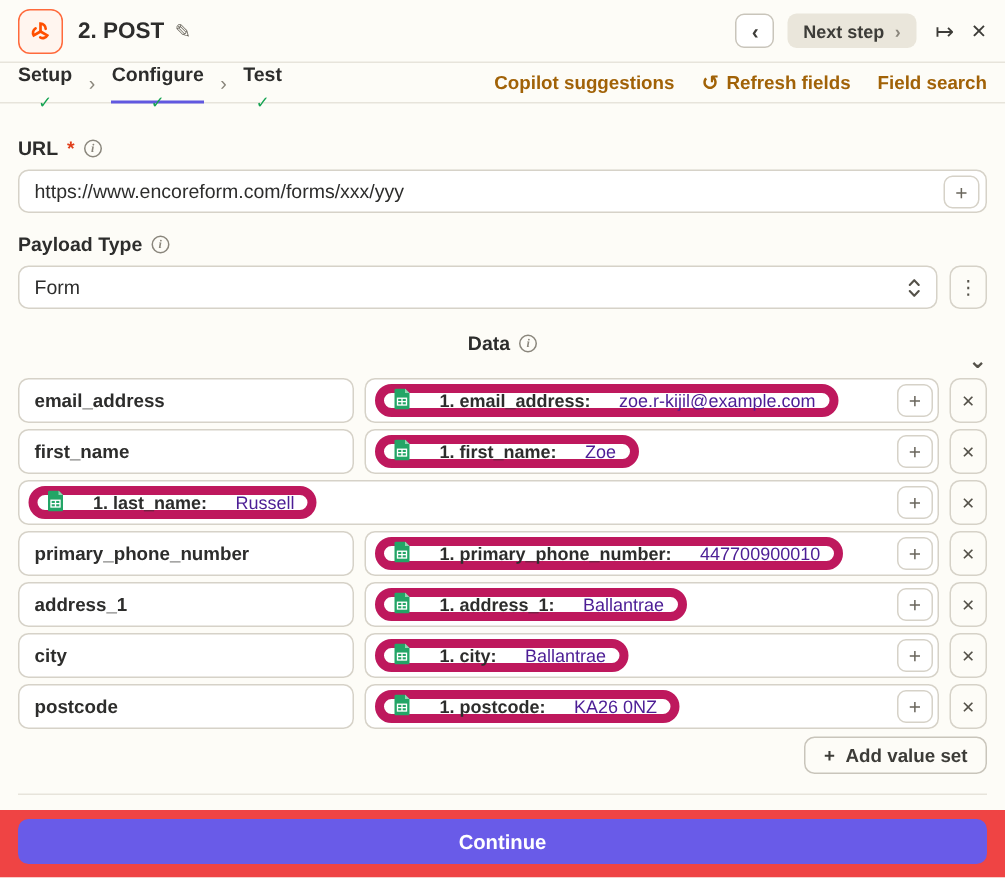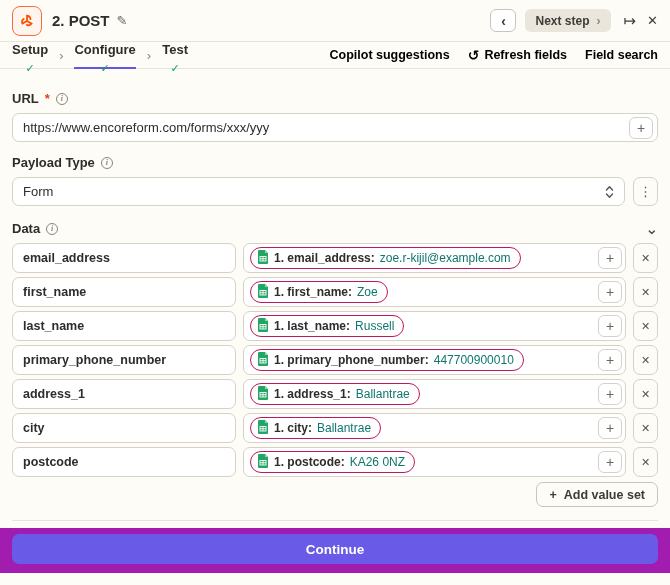--- a/index.html
+++ b/index.html
@@ -44,21 +44,21 @@
   }
   .tab {
     display: flex; align-items: center; gap: 5px; font-weight: 700; cursor: pointer;
     border-bottom: 2.5px solid transparent; margin-bottom: -1px; flex-direction: column;
   }
   .tab.active { border-bottom-color: #6158e0; }
   .tab-check { color: #15a352; font-size: 11px; font-weight: 700; }
   .tab-sep { display: flex; align-items: center; color: #8a867c; margin: 0 11px; font-size: 13px; }
   .tabs-actions { margin-left: auto; display: flex; align-items: center; gap: 18px; }
   .tabs-link {
-    color: #000000; font-weight: 700; font-size: 12.5px; cursor: pointer;
+    color: #a16207; font-weight: 700; font-size: 12.5px; cursor: pointer;
     display: flex; align-items: center; gap: 5px;
   }
   .refresh-glyph { font-size: 14px; }
   
   .content { padding: 0 12px; }
   .field-label-row { display: flex; align-items: center; gap: 6px; font-size: 13px; font-weight: 700; }
   .required-star { color: #e03e1a; font-weight: 700; }
   .info-icon {
     width: 12px; height: 12px; border: 1px solid #8a867c; border-radius: 50%;
     color: #8a867c; font-size: 8px; line-height: 1; display: inline-flex;
@@ -84,62 +84,62 @@
     font-size: 13px; cursor: pointer; gap: 36px;
   }
   .select-chevrons { margin-left: auto; display: flex; }
   .dots-btn {
     width: 25px; height: 29px; border: 1px solid #d6d2c8; border-radius: 7px;
     background: transparent; color: #55524a; font-size: 13px; cursor: pointer;
     display: flex; align-items: center; justify-content: center;
   }
   
   .data-section { margin-top: 15px; }
-  .data-header { display: flex; align-items: center; }
+  .data-header { display: flex; align-items: center; flex-direction: column; }
   .collapse-chevron { margin-left: auto; color: #55524a; font-size: 15px; font-weight: 700; cursor: pointer; line-height: 0.6; }
   .data-rows { margin-top: 7px; }
   .data-row { display: flex; gap: 7px; margin-bottom: 4px; height: 30px; }
   .key-input {
     width: 224px; flex: 0 0 auto; background: #fff; border: 1px solid #d6d2c8;
     border-radius: 7px; display: flex; align-items: center; padding: 14px 10px;
     font-size: 12.5px; font-weight: 700; cursor: text;
   }
   .value-field {
     flex: 1; background: #fff; border: 1px solid #d6d2c8; border-radius: 7px;
     display: flex; align-items: center; padding: 0 3px 0 6px; cursor: text;
   }
   .pill {
-    display: inline-flex; align-items: center; gap: 5px; height: 22px;
-    border: 1px solid #be185d; border-radius: 11px; padding: 0 9px 0 6px;
+    display: inline-flex; align-items: center; gap: 19px; height: 22px;
+    border: 6px solid #be185d; border-radius: 11px; padding: 0 9px 0 6px;
     font-size: 12px; background: #fff; cursor: pointer; white-space: nowrap;
   }
   .pill-tag { font-weight: 700; color: #2d2d2c; }
-  .pill-value { color: #0f766e; }
+  .pill-value { color: #4c1d95; }
   .value-plus-btn {
     margin-left: auto; width: 24px; height: 22px; border: 1px solid #d6d2c8;
     background: transparent; border-radius: 6px; color: #6b675e; font-size: 14px;
     display: flex; align-items: center; justify-content: center; cursor: pointer;
   }
   .remove-btn {
     width: 25px; height: 30px; flex: 0 0 auto; border: 1px solid #d6d2c8;
     border-radius: 7px; background: transparent; color: #55524a; font-size: 11px;
     display: flex; align-items: center; justify-content: center; cursor: pointer;
   }
   .add-value-row { display: flex; justify-content: flex-end; margin-top: 5px; }
   .add-value-btn {
     display: inline-flex; align-items: center; gap: 7px; height: 25px; padding: 0 12px;
     border: 1px solid #c9c5bb; border-radius: 7px; background: transparent;
     font-family: inherit; font-size: 12.5px; font-weight: 700; color: #3d3c38; cursor: pointer;
   }
   .divider { border-top: 1px solid #e7e4db; margin-top: 13px; }
   .wrap-section { margin-top: 15px; }
   
   .footer {
-    position: absolute; left: 0; right: 0; bottom: 12px; height: 45px;
-    background: #a21caf; padding: 6px 12px 0;
+    position: absolute; left: 0; right: 0; bottom: 0; height: 45px;
+    background: #ef4444; padding: 6px 12px 0;
   }
   .continue-btn {
     width: 100%; height: 30px; background: #695be8; border: none; border-radius: 7px;
     color: #fff; font-family: inherit; font-size: 13.5px; font-weight: 700; cursor: pointer;
   }
 </style>
 </head>
 <body>
 
 <div class="header">
@@ -280,21 +280,20 @@
           <button class="value-plus-btn">
               <span>+</span>
             </button>
         </div>
         <button class="remove-btn">
             <span>✕</span>
           </button>
       </div>
 
       <div class="data-row">
-        <div class="key-input">last_name</div>
         <div class="value-field">
           <span class="pill">
             <span><svg width="12" height="14" viewBox="0 0 12 14">
                   <path d="M1 1 a1 1 0 0 1 1-1 H8 L11 3 V13 a1 1 0 0 1 -1 1 H2 a1 1 0 0 1 -1-1 Z" fill="#23a566"></path>
                   <path d="M8 0 L11 3 H8 Z" fill="#8fd6b1"></path>
                   <rect x="3" y="6.5" width="6" height="4.5" fill="none" stroke="#fff" stroke-width="0.9"></rect>
                   <path d="M3 8.75 H9 M6 6.5 V11" stroke="#fff" stroke-width="0.9" fill="none"></path>
                 </svg></span>
             <span class="pill-tag">1. last_name:</span>
             <span class="pill-value">Russell</span>

